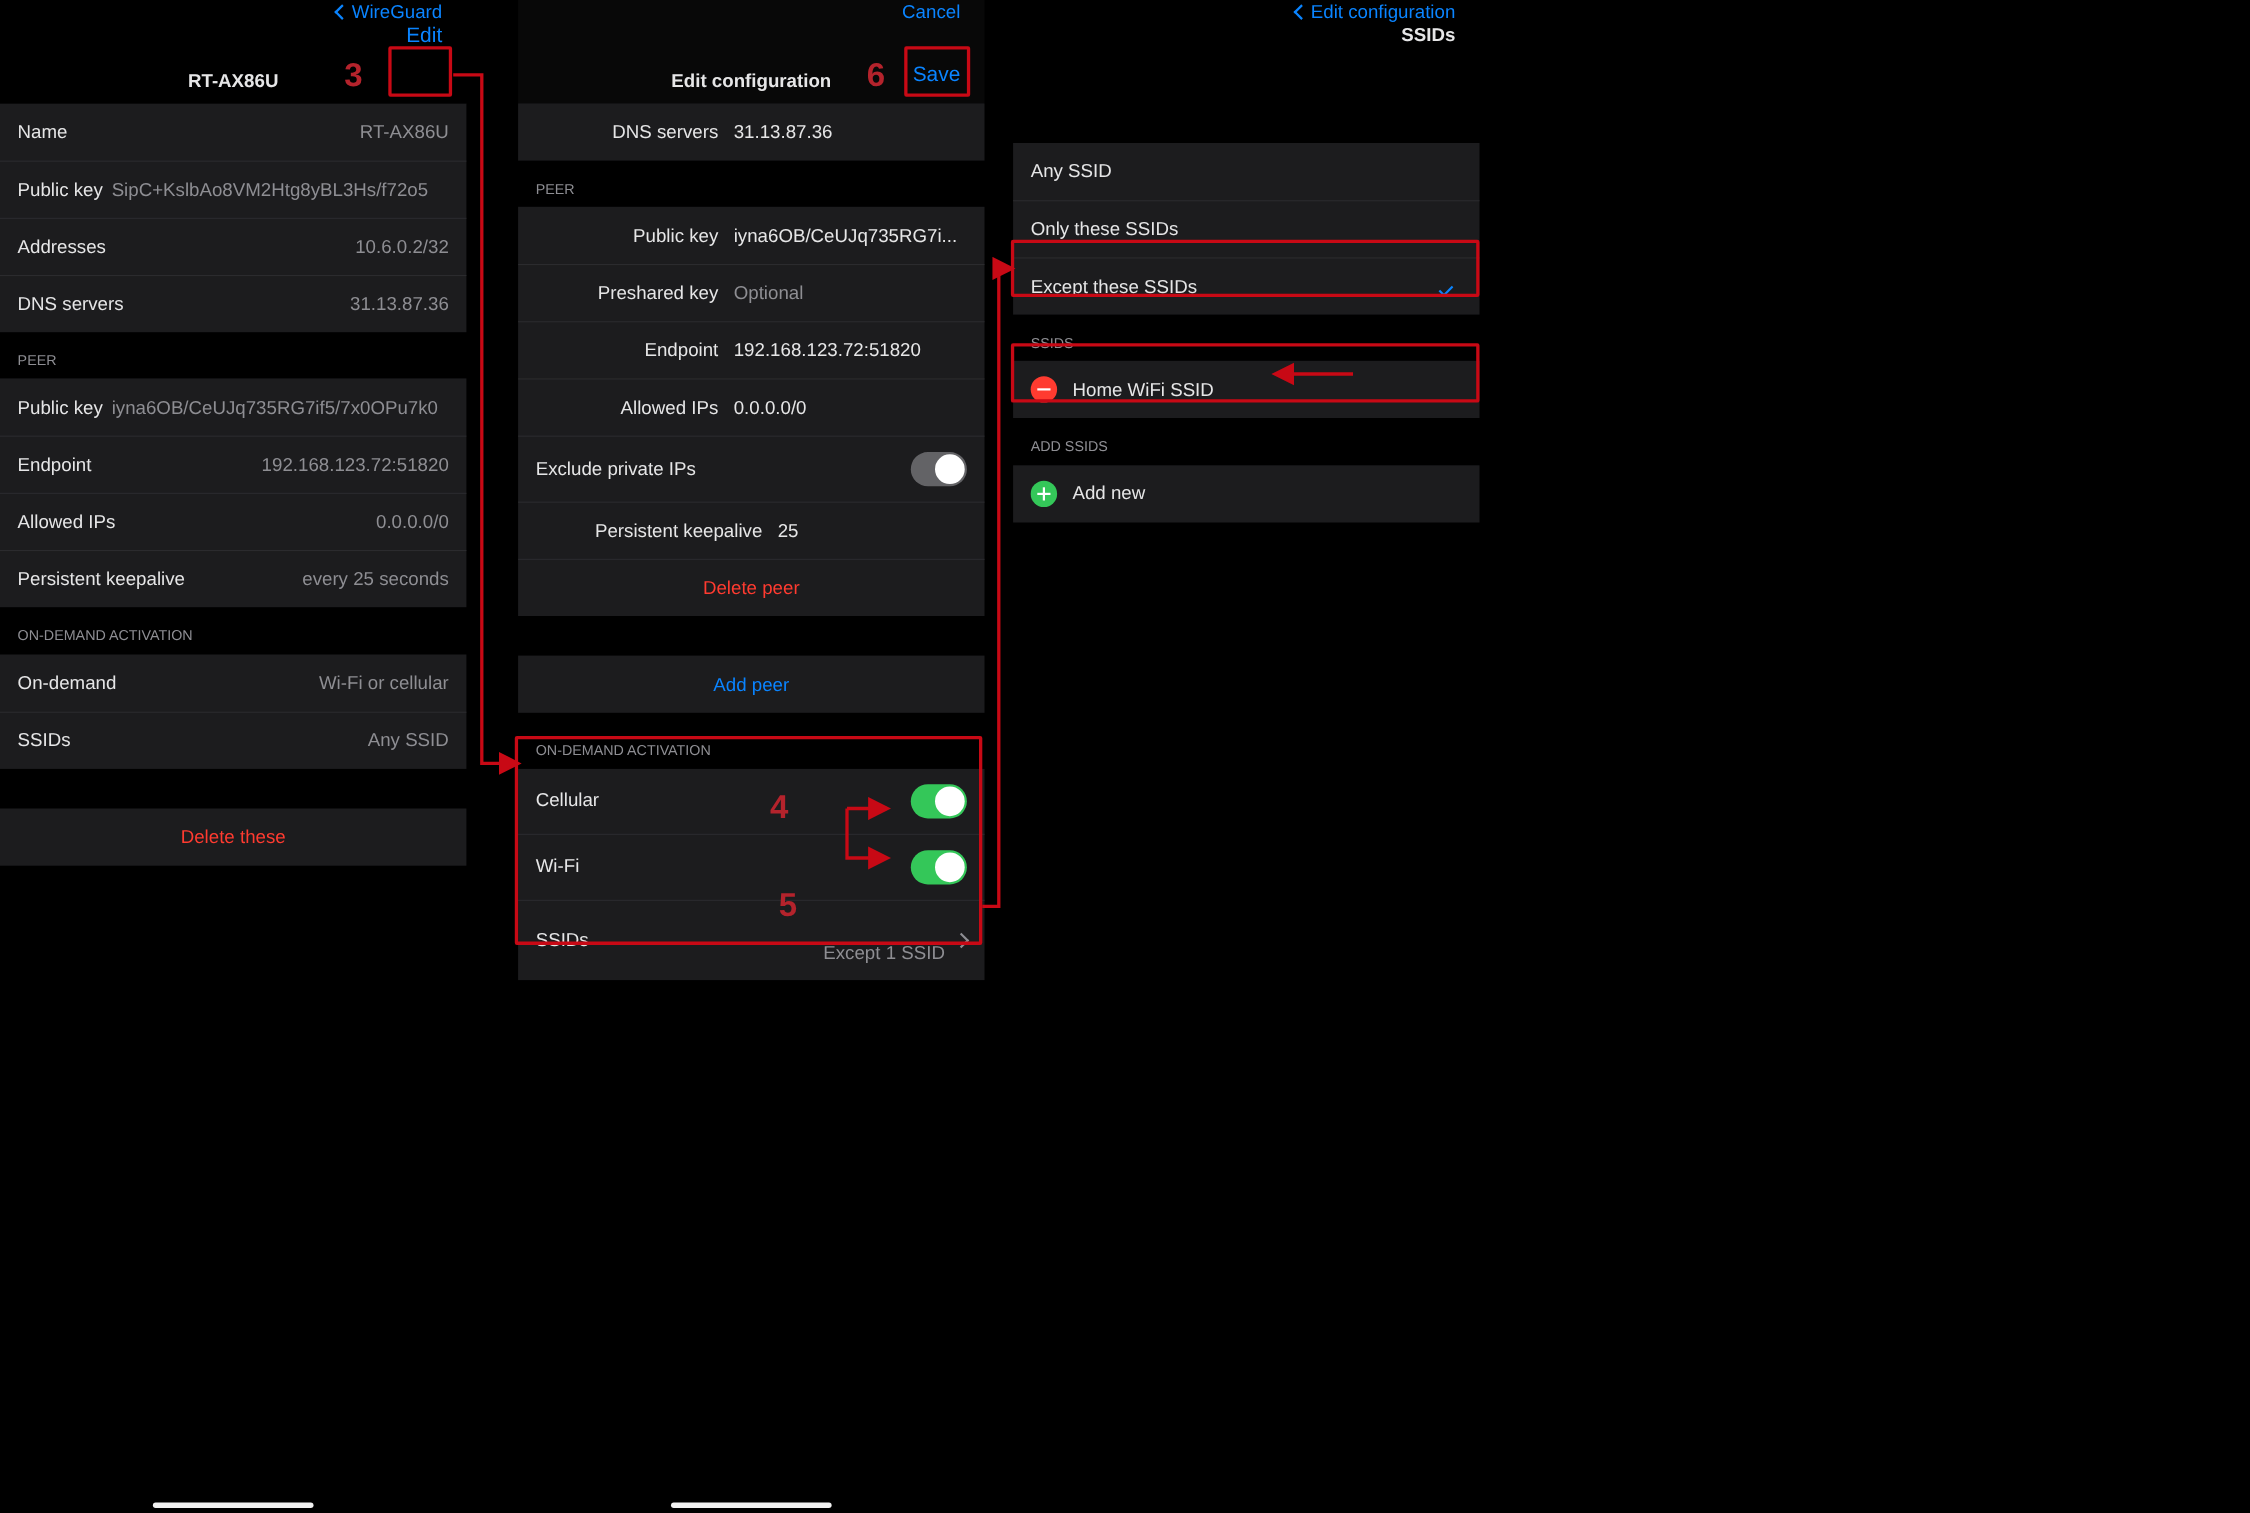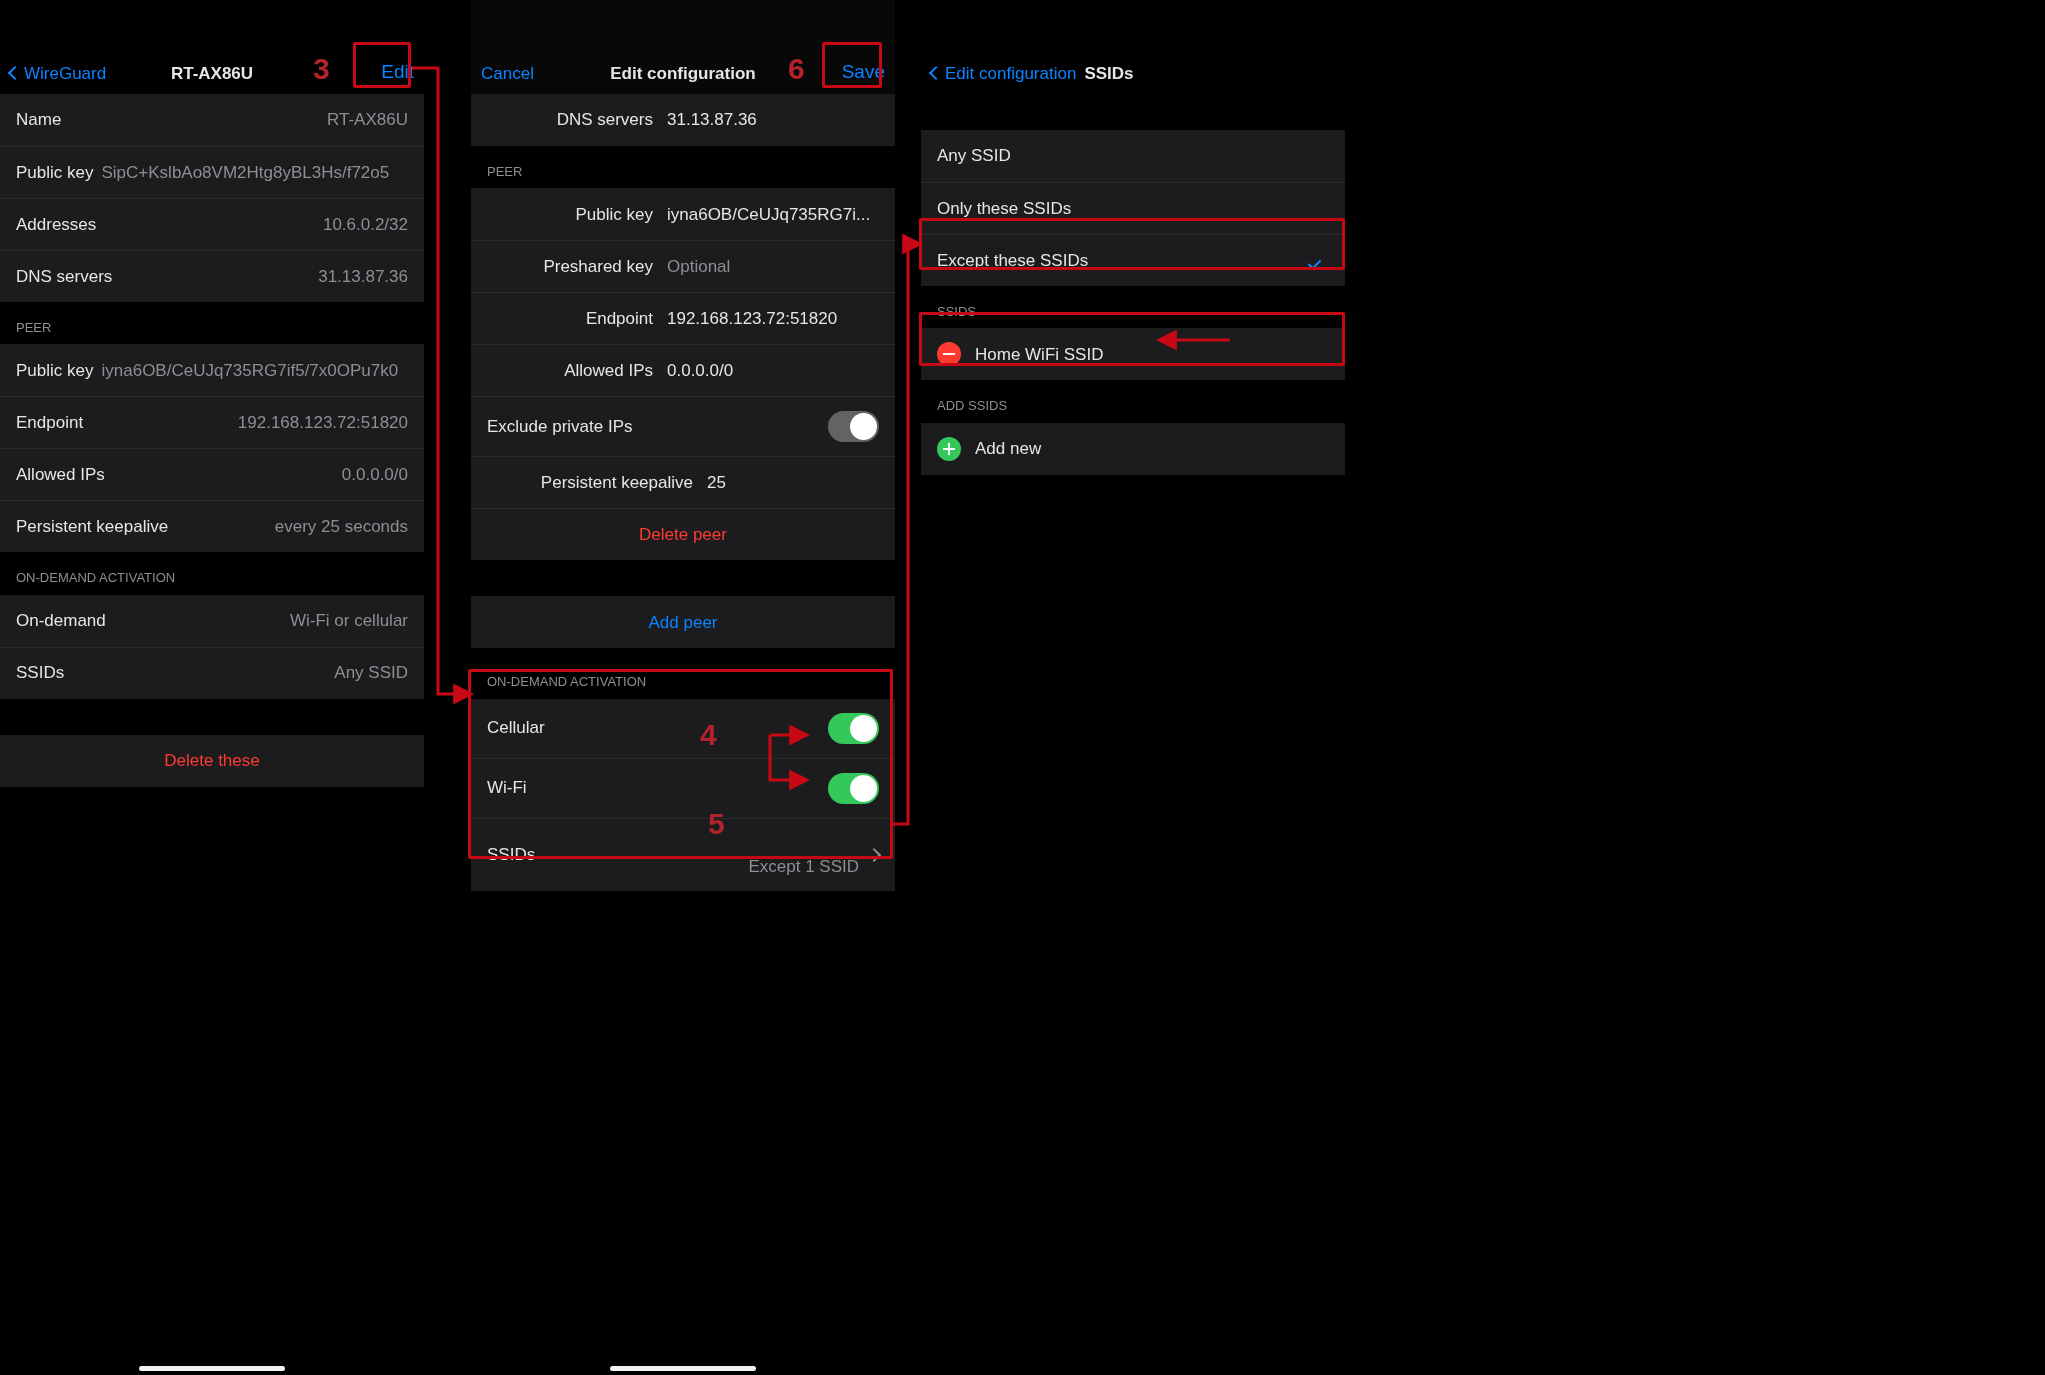--- a/index.html
+++ b/index.html
@@ -28,23 +28,23 @@
   .phone{
     position:absolute; top:0; width:424px; height:100%;
     display:flex; flex-direction:column;
   }
   .p1{left:0;}
   .p2{left:471px; width:424px;}
   .p3{left:921px; width:424px;}
 
   .nav{
     position:relative; height:94px; background:var(--bg);
-    display:flex; align-items:flex-end; padding:0 10px 10px;
-  }
-  .nav.light{background:rgba(255,255,255,.03);}
+    display:flex; align-items:flex-end; padding:0 22px 10px;flex-direction:column;
+  }
+  .nav.light{background:rgba(255,255,255,.03);gap:36px;}
   .nav .back{color:var(--blue); display:flex; align-items:center; gap:4px; font-size:17px;}
   .nav .title{position:absolute; left:50%; transform:translateX(-50%); bottom:10px; font-size:17px; font-weight:600; color:var(--text);}
   .nav .right{margin-left:auto; color:var(--blue); font-size:19px;}
   .chevron-left{display:inline-block; width:10px; height:10px; border-left:2px solid var(--blue); border-bottom:2px solid var(--blue); transform:rotate(45deg);}
   .chevron-right{display:inline-block; width:10px; height:10px; border-right:2px solid var(--muted); border-top:2px solid var(--muted); transform:rotate(45deg);}
   .checkmark{position:relative; width:20px; height:14px;}
   .checkmark::before{content:""; position:absolute; left:2px; top:3px; width:5px; height:10px; border-right:2px solid var(--blue); border-bottom:2px solid var(--blue); transform:rotate(45deg);}
 
   .section-title{
     color:var(--muted); font-size:13px; padding:18px 16px 8px; text-transform:none;

